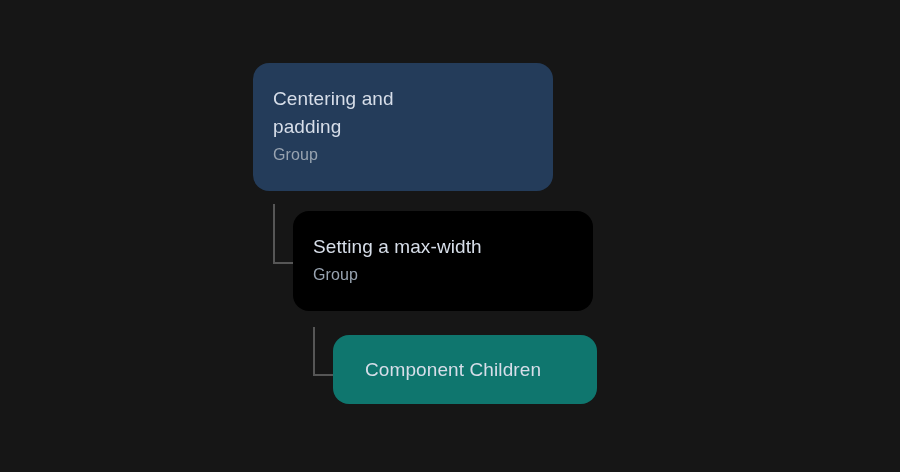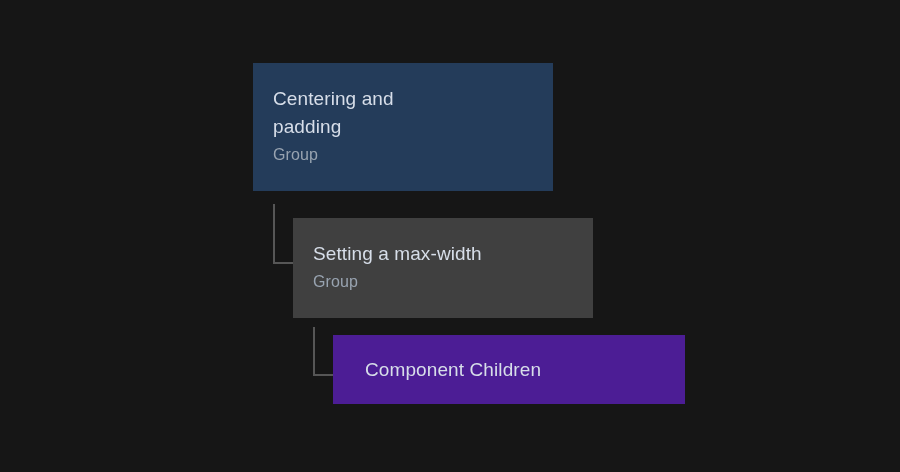--- a/index.html
+++ b/index.html
@@ -20,40 +20,41 @@
     background: #161616;
   }
   .node {
     position: absolute;
     box-sizing: border-box;
     display: flex;
     flex-direction: column;
     justify-content: center;
     align-items: flex-start;
     padding: 0 20px;
+    border-radius: 16px;
   }
   .node-title {
     font-size: 19px;
     line-height: 28px;
     color: #d7dee9;
     letter-spacing: 0.1px;
     white-space: pre-line;
     font-weight: 400;
   }
   .node-subtitle {
     font-size: 16px;
     line-height: 28px;
     color: #98a3b0;
     letter-spacing: 0.1px;
     font-weight: 400;
   }
   
   #node-0 { left: 253px; top: 63px;  width: 300px; height: 128px; background: #243c5a; }
-  #node-1 { left: 293px; top: 211px; width: 300px; height: 100px; background: #404040; margin-top: 7px; }
-  #node-2 { left: 333px; top: 335px; width: 352px; height: 69px;  background: #4c1d95; padding-left: 32px; }
+  #node-1 { left: 293px; top: 211px; width: 300px; height: 100px; background: #000000; }
+  #node-2 { left: 333px; top: 335px; width: 264px; height: 69px;  background: #0f766e; padding-left: 32px; }
 
   .connector {
     position: absolute;
     pointer-events: none;
   }
   .connector svg {
     display: block;
     overflow: visible;
   }
   .conn-line {

